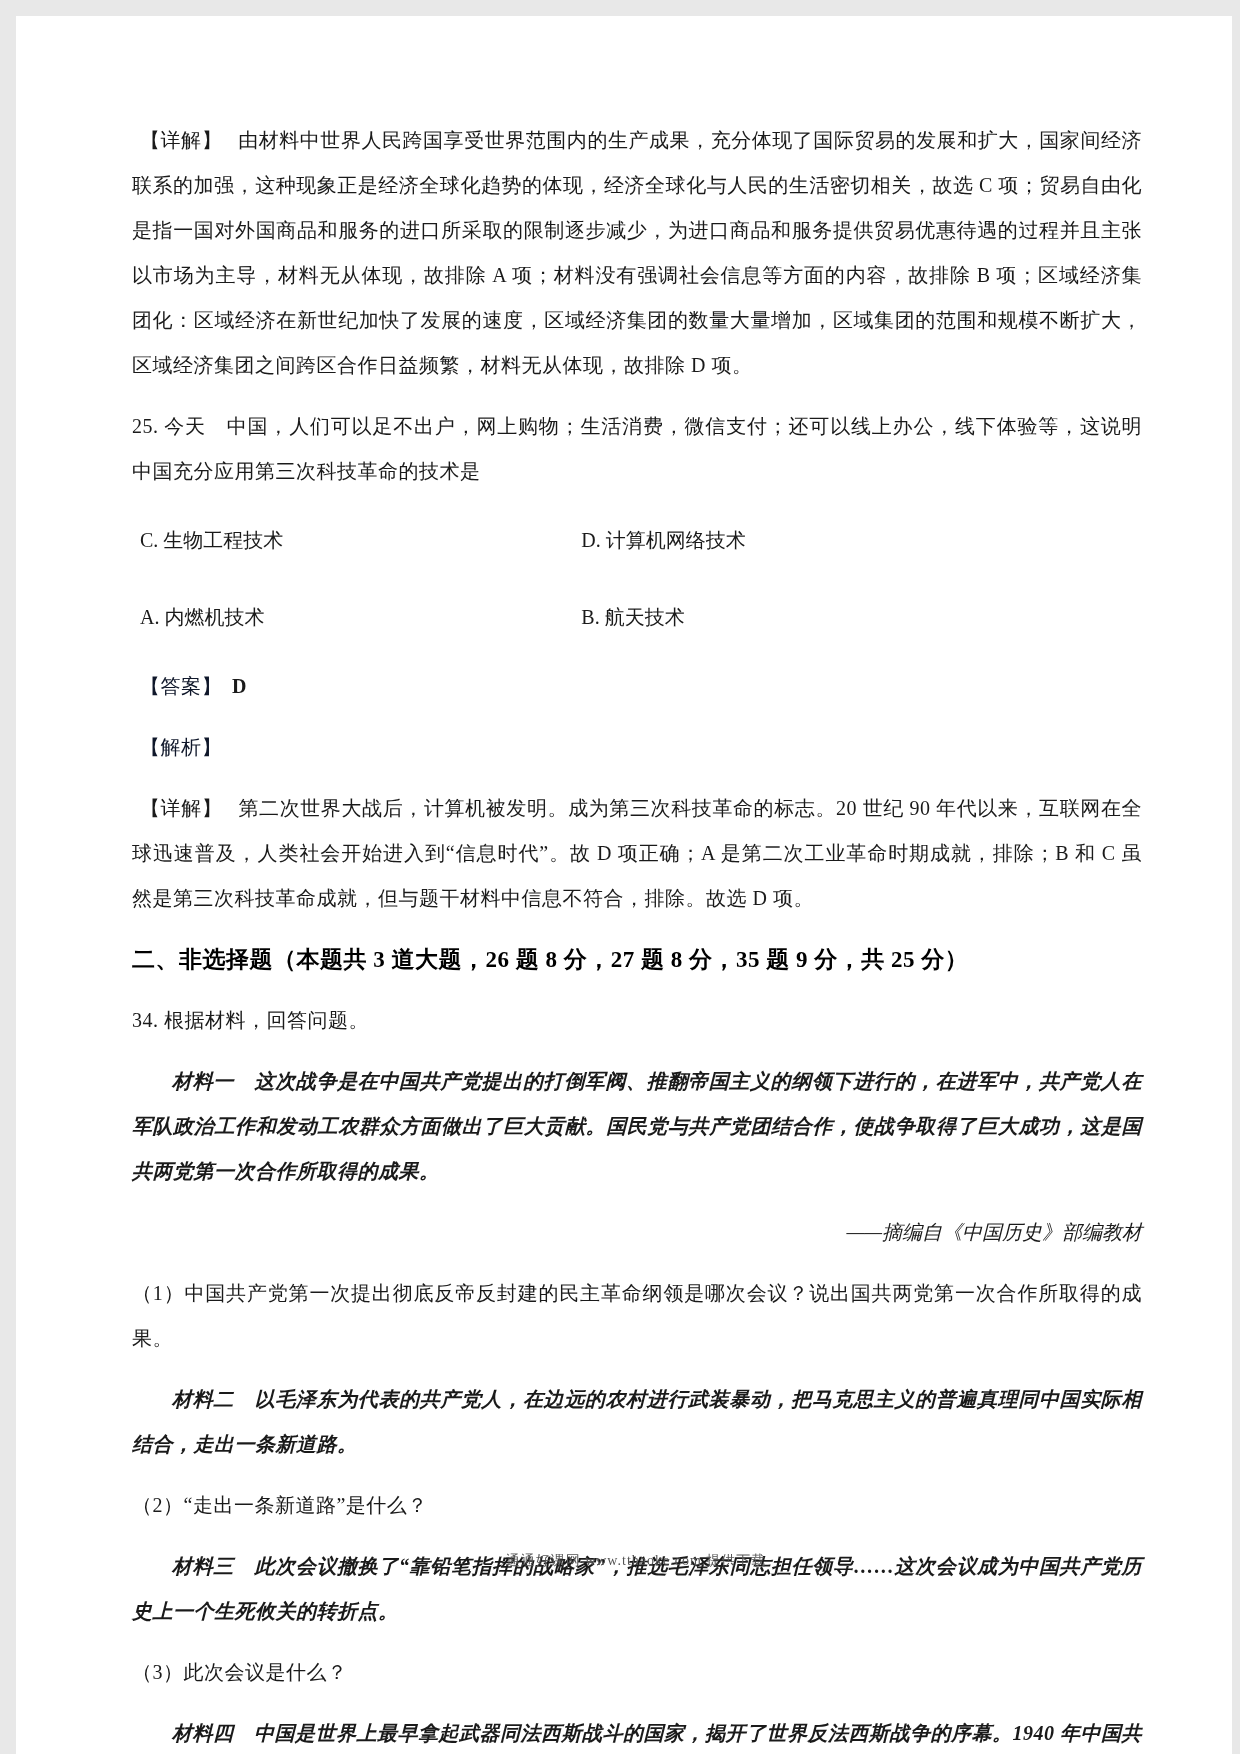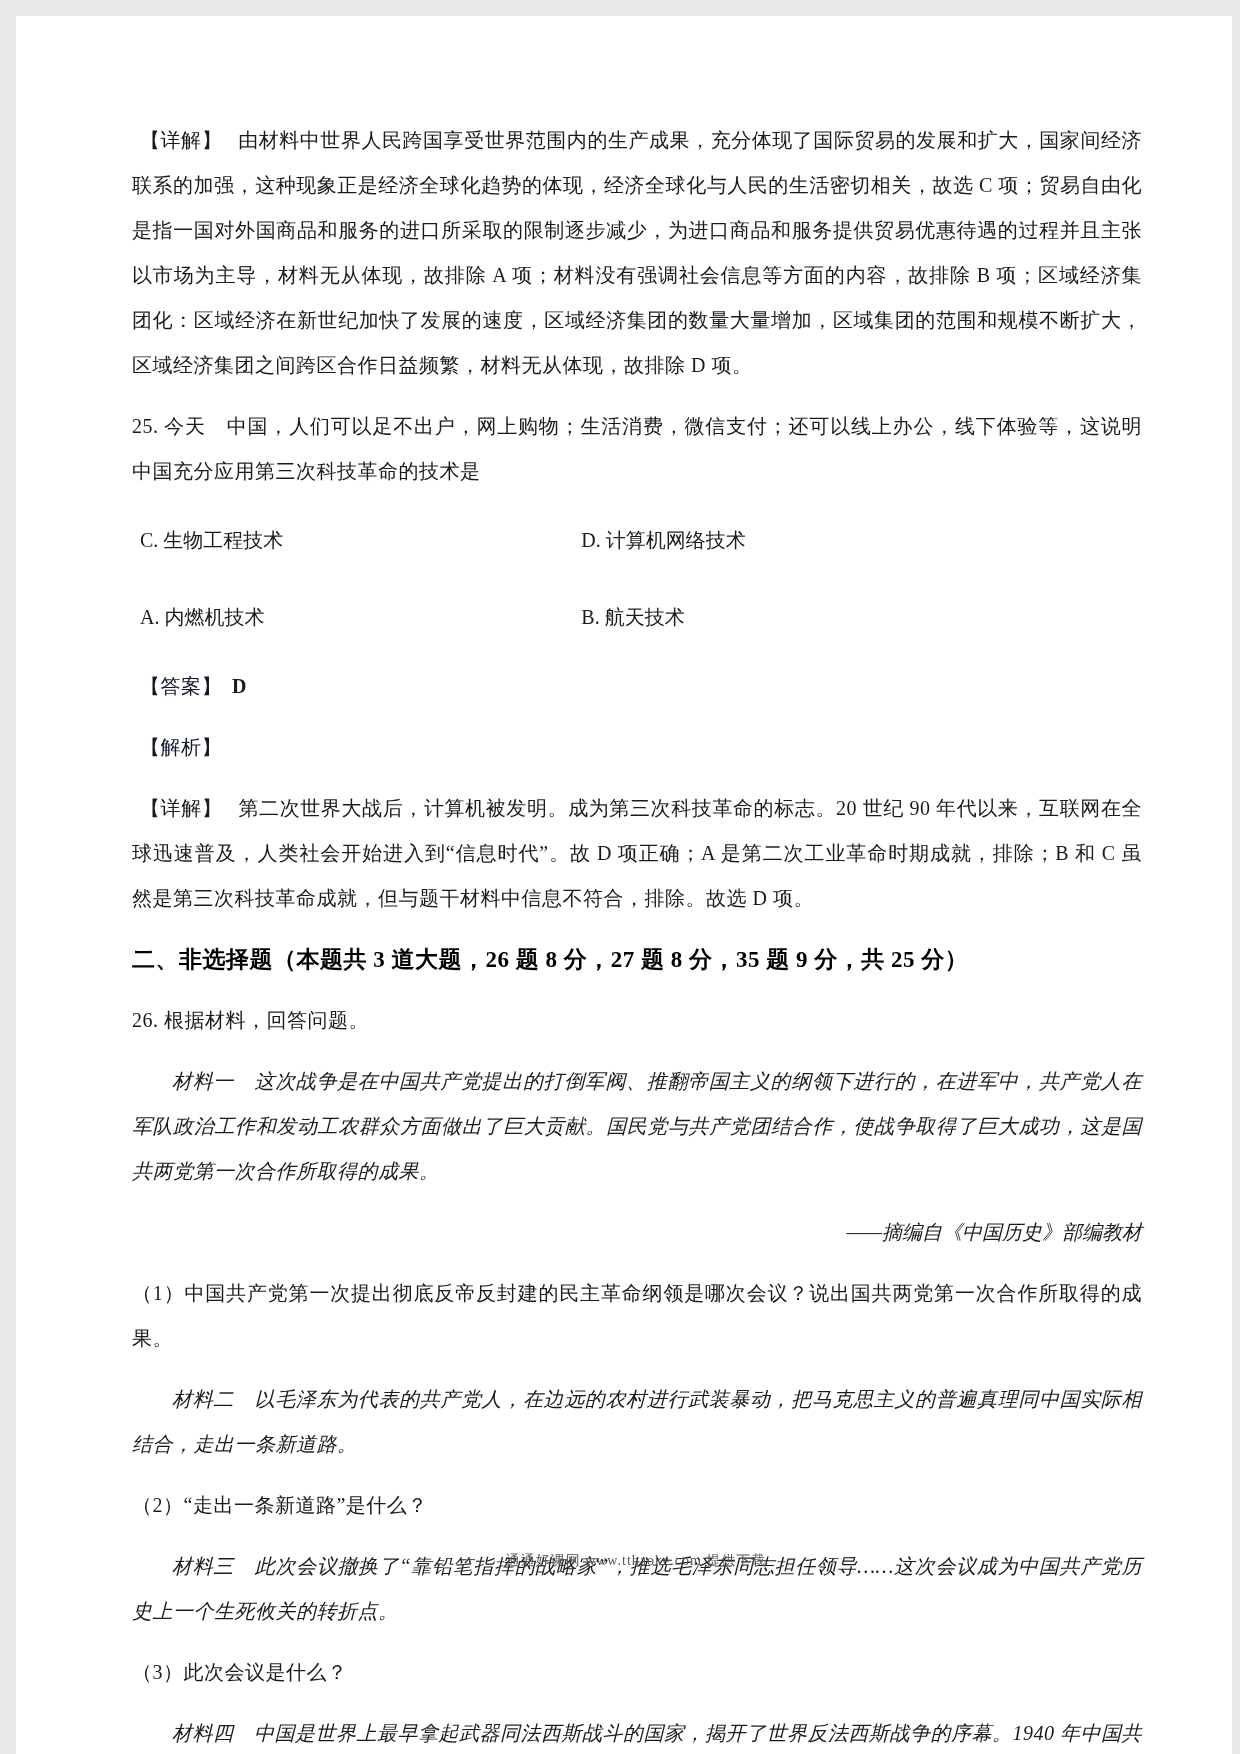--- a/index.html
+++ b/index.html
@@ -22,21 +22,21 @@
   }
   .para {
     font-size: 20px;
     line-height: 45px;
     text-align: justify;
     text-justify: inter-ideograph;
     letter-spacing: 0.5px;
     color: #1a1a1a;
   }
   .indent2 { text-indent: 2em; }
-  .kai { font-style: italic; }
+  .kai { font-style: italic; font-weight: bold; }
   .blue { color: #0f172a; }
   .answer-value { font-weight: bold; padding-left: 2px; }
   .options-row { display: flex; font-size: 20px; line-height: 45px; }
   .opt-left { width: 43.7%; }
   .opt-right { flex: 1; }
   .section-heading {
     font-size: 23px;
     font-weight: bold;
     line-height: 45px;
     letter-spacing: 0.5px;
@@ -79,21 +79,21 @@
     </div>
 
     <p class="para"><span class="blue">【答案】</span><span class="answer-value">D</span></p>
 
     <p class="para"><span class="blue">【解析】</span></p>
 
     <p class="para"><span>【详解】</span><span>第二次世界大战后，计算机被发明。成为第三次科技革命的标志。20 世纪 90 年代以来，互联网在全球迅速普及，人类社会开始进入到“信息时代”。故 D 项正确；A 是第二次工业革命时期成就，排除；B 和 C 虽然是第三次科技革命成就，但与题干材料中信息不符合，排除。故选 D 项。</span></p>
 
     <p class="section-heading">二、非选择题（本题共 3 道大题，26 题 8 分，27 题 8 分，35 题 9 分，共 25 分）</p>
 
-    <p class="para">26. 根据材料，回答问题。</p>
+    <p class="para">34. 根据材料，回答问题。</p>
 
     <p class="para indent2 kai">材料一　这次战争是在中国共产党提出的打倒军阀、推翻帝国主义的纲领下进行的，在进军中，共产党人在军队政治工作和发动工农群众方面做出了巨大贡献。国民党与共产党团结合作，使战争取得了巨大成功，这是国共两党第一次合作所取得的成果。</p>
 
     <p class="source-line">——摘编自《中国历史》部编教材</p>
 
     <p class="para">（1）中国共产党第一次提出彻底反帝反封建的民主革命纲领是哪次会议？说出国共两党第一次合作所取得的成果。</p>
 
     <p class="para indent2 kai">材料二　以毛泽东为代表的共产党人，在边远的农村进行武装暴动，把马克思主义的普遍真理同中国实际相结合，走出一条新道路。</p>
 
     <p class="para">（2）“走出一条新道路”是什么？</p>

